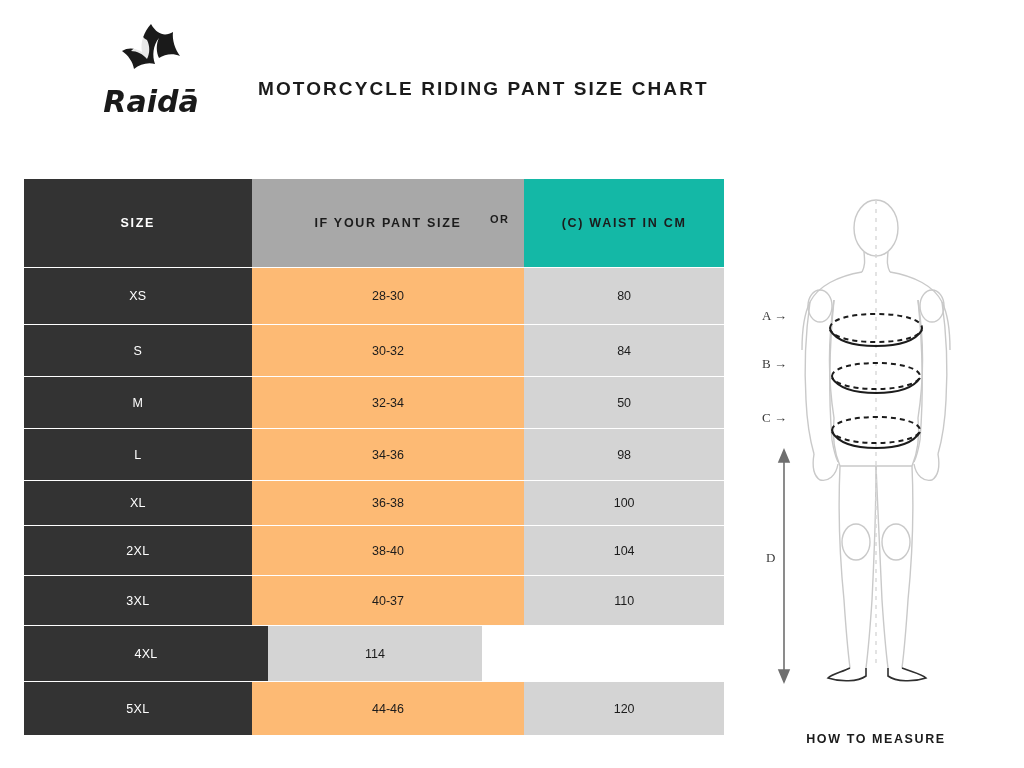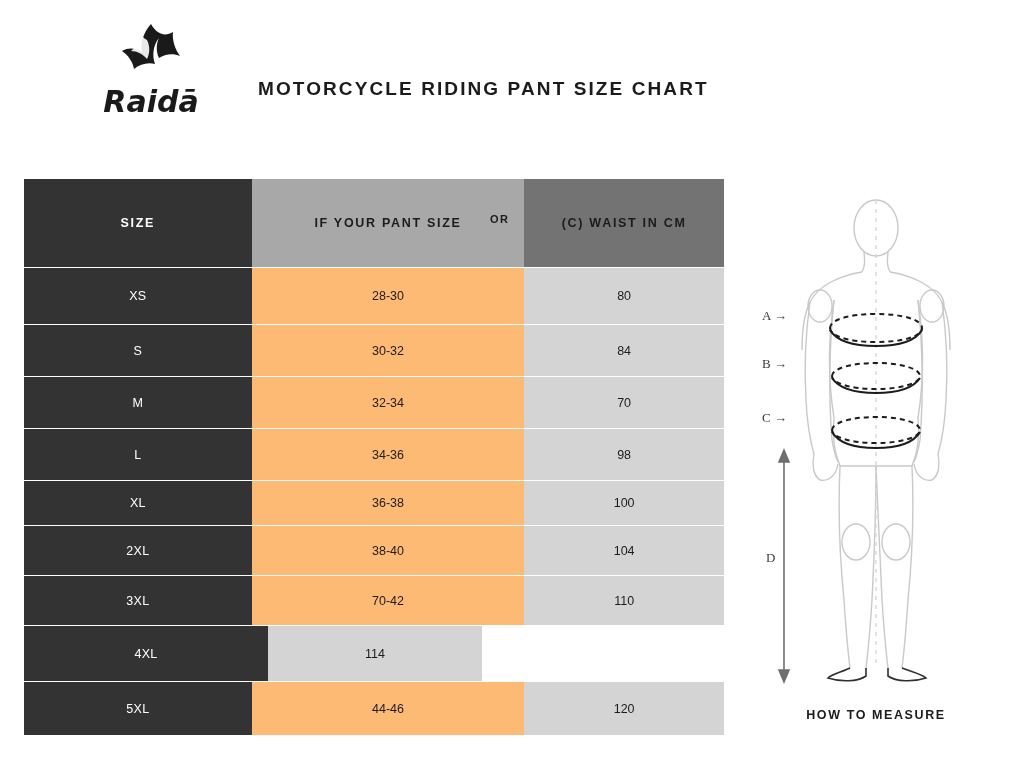--- a/index.html
+++ b/index.html
@@ -74,21 +74,21 @@
   .col-waist { width: 214px; }
 
   .head .cell {
     height: 88px;
     font-size: 12.5px;
     font-weight: 700;
     letter-spacing: 1.7px;
   }
   .head .col-size  { background: #333333; color: #ffffff; }
   .head .col-pant  { background: #a8a8a8; color: #1c1c1c; }
-  .head .col-waist { background: #737373; color: #1c1c1c; }
+  .head .col-waist { background: #14b8a6; color: #1c1c1c; }
 
   .body .cell { border-top: 1px solid #ffffff; }
   .body .col-size  { background: #333333; color: #ffffff; font-size: 12.5px; letter-spacing: .3px;}
   .body .col-pant  { background: #fdba74; color: #1c1c1c; }
   .body .col-waist { background: #d4d4d4; color: #1c1c1c; }
 
   .or-badge {
     position: absolute;
     left: 490px; top: 213px;
     font-size: 11px;
@@ -98,21 +98,21 @@
   }
 
   
   .figure {
     position: absolute;
     left: 752px; top: 190px;
     width: 248px; height: 500px;
   }
   .measure-caption {
     position: absolute;
-    left: 752px; top: 708px;
+    left: 752px; top: 732px;
     width: 248px;
     text-align: center;
     font-size: 12.5px;
     font-weight: 700;
     letter-spacing: 1.6px;
     color: #1b1b1b;
   }
   .fig-label {
     position: absolute;
     font-size: 13px;
@@ -153,40 +153,40 @@
         <div class="cell col-waist" style="height:57px">80</div>
       </div>
       <div class="row">
         <div class="cell col-size" style="height:52px">S</div>
         <div class="cell col-pant" style="height:52px">30-32</div>
         <div class="cell col-waist" style="height:52px">84</div>
       </div>
       <div class="row">
         <div class="cell col-size" style="height:52px">M</div>
         <div class="cell col-pant" style="height:52px">32-34</div>
-        <div class="cell col-waist" style="height:52px">70</div>
+        <div class="cell col-waist" style="height:52px">50</div>
       </div>
       <div class="row">
         <div class="cell col-size" style="height:52px">L</div>
         <div class="cell col-pant" style="height:52px">34-36</div>
         <div class="cell col-waist" style="height:52px">98</div>
       </div>
       <div class="row">
         <div class="cell col-size" style="height:45px">XL</div>
         <div class="cell col-pant" style="height:45px">36-38</div>
         <div class="cell col-waist" style="height:45px">100</div>
       </div>
       <div class="row">
         <div class="cell col-size" style="height:50px">2XL</div>
         <div class="cell col-pant" style="height:50px">38-40</div>
         <div class="cell col-waist" style="height:50px">104</div>
       </div>
       <div class="row">
         <div class="cell col-size" style="height:50px">3XL</div>
-        <div class="cell col-pant" style="height:50px">70-42</div>
+        <div class="cell col-pant" style="height:50px">40-37</div>
         <div class="cell col-waist" style="height:50px">110</div>
       </div>
       <div class="row">
         <div class="cell col-size" style="height:56px">4XL</div>
         <div class="cell col-waist" style="height:56px">114</div>
       </div>
       <div class="row">
         <div class="cell col-size" style="height:54px">5XL</div>
         <div class="cell col-pant" style="height:54px">44-46</div>
         <div class="cell col-waist" style="height:54px">120</div>

